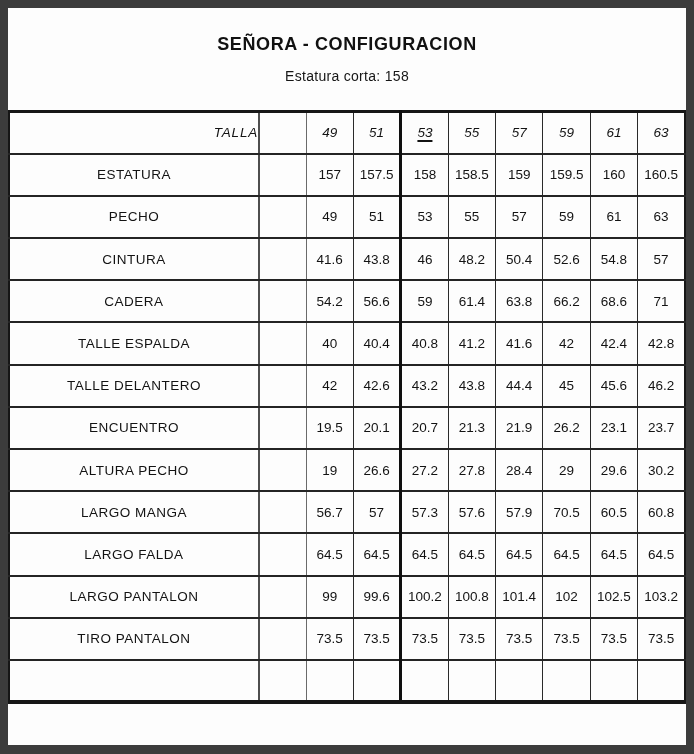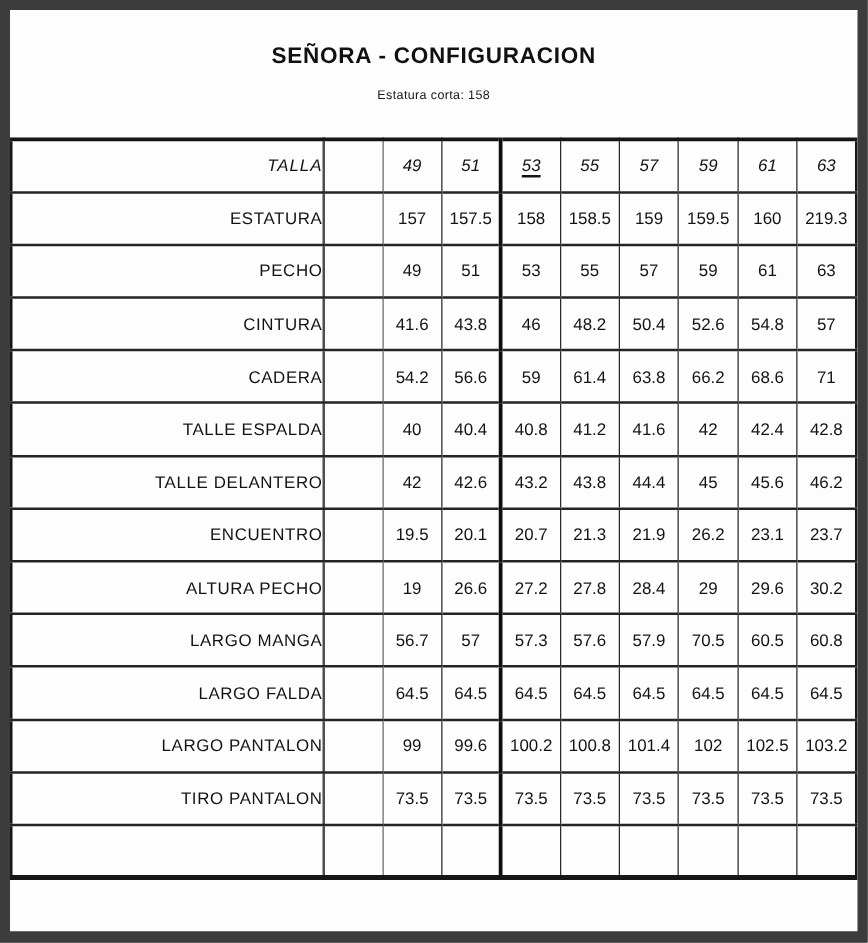--- a/index.html
+++ b/index.html
@@ -30,21 +30,21 @@
     text-align: center;
     font-size: 18px;
     font-weight: bold;
     letter-spacing: 0.6px;
     color: #111;
     line-height: 20px;
   }
   .subtitle {
     margin-top: 15px;
     text-align: center;
-    font-size: 10px;
+    font-size: 14px;
     color: #161616;
     letter-spacing: 0.3px;
     line-height: 15px;
   }
   table.size-table {
     position: absolute;
     left: 0;
     top: 102px;
     width: 678px;
     border-collapse: collapse;
@@ -69,21 +69,21 @@
     color: #131313;
     font-weight: normal;
   }
   th.talla-cell {
     text-align: right;
     font-style: italic;
     letter-spacing: 0.8px;
     font-size: 13.5px;
   }
   .label-cell {
-    text-align: right;
+    text-align: center;
     padding-left: 10px;
     letter-spacing: 0.5px;
     border-right: 2px solid #4e4e4e !important;
   }
   th.talla-cell {
     border-right: 2px solid #4e4e4e !important;
   }
   .gap-cell {
     border-right: 1px solid #6a6a6a !important;
   }
@@ -145,21 +145,21 @@
           <tr>
             <td class="label-cell">ESTATURA</td>
             <td class="gap-cell"></td>
             <td class="value-cell">157</td>
             <td class="value-cell">157.5</td>
             <td class="value-cell col-53">158</td>
             <td class="value-cell">158.5</td>
             <td class="value-cell">159</td>
             <td class="value-cell">159.5</td>
             <td class="value-cell">160</td>
-            <td class="value-cell">219.3</td>
+            <td class="value-cell">160.5</td>
           </tr>
           <tr>
             <td class="label-cell">PECHO</td>
             <td class="gap-cell"></td>
             <td class="value-cell">49</td>
             <td class="value-cell">51</td>
             <td class="value-cell col-53">53</td>
             <td class="value-cell">55</td>
             <td class="value-cell">57</td>
             <td class="value-cell">59</td>

